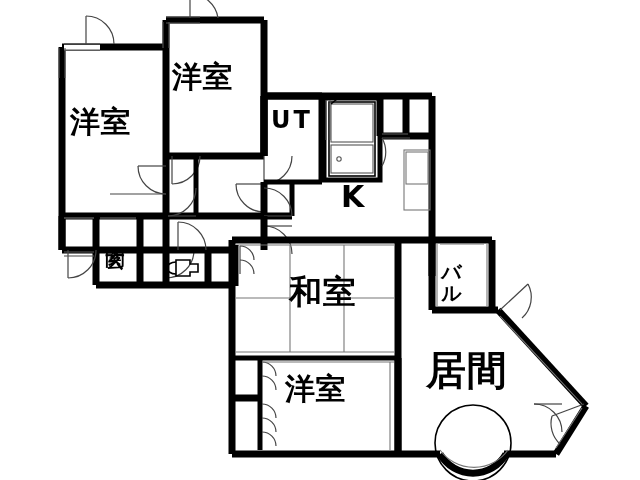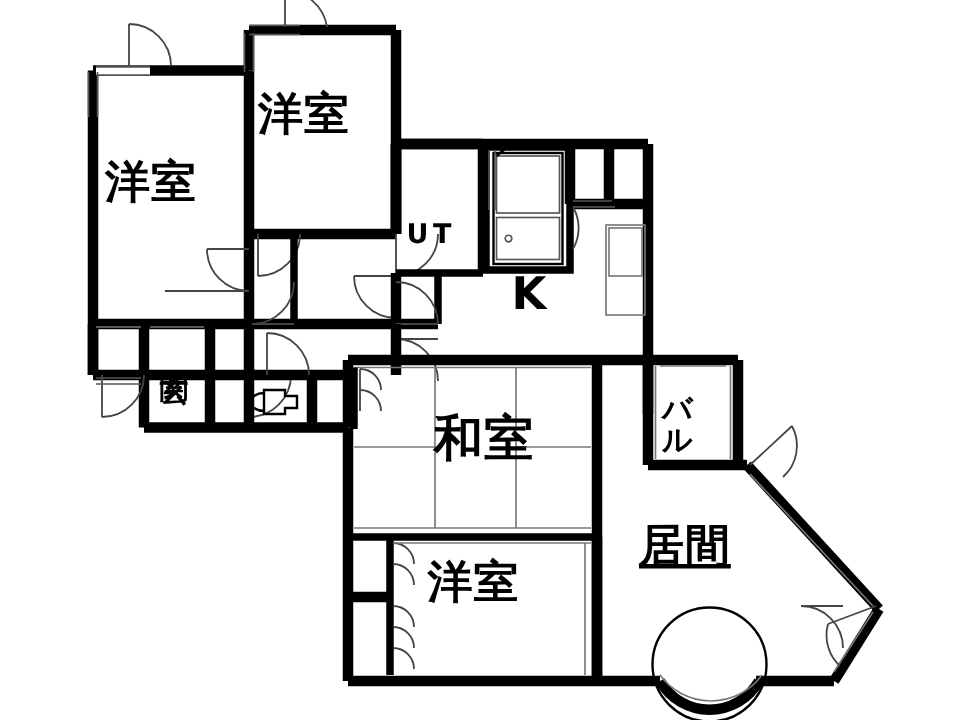--- a/index.html
+++ b/index.html
@@ -298,21 +298,21 @@
 
     <g>
       <path class="w" d="M322,96 L264,96"></path>
       <path class="w" d="M264,156 L264,96"></path>
     </g>
 
   </svg>
 
   <div class="rmlabel" style="left:70px;  top:107px; font-size:30px;">洋室</div>
   <div class="rmlabel" style="left:172px; top:62px;  font-size:30px;">洋室</div>
-  <div class="rmlabel" style="left:271px; top:108px; font-size:18px; letter-spacing:3px;margin-top:40px;">UT</div>
+  <div class="rmlabel" style="left:271px; top:108px; font-size:24px; letter-spacing:3px;">UT</div>
   <div class="rmlabel" style="left:341px; top:182px; font-size:30px;">K</div>
   <div class="rmlabel" style="left:106px; top:234px; font-size:19px; writing-mode:vertical-rl;">玄関</div>
   <div class="rmlabel" style="left:289px; top:275px; font-size:33px;">和室</div>
   <div class="rmlabel" style="left:442px; top:250px; font-size:20px; writing-mode:vertical-rl;">バル</div>
-  <div class="rmlabel" style="left:426px; top:350px; font-size:30px;text-decoration:underline;">居間</div>
+  <div class="rmlabel" style="left:426px; top:350px; font-size:40px;">居間</div>
   <div class="rmlabel" style="left:285px; top:374px; font-size:30px;">洋室</div>
 
 </div>
 
 </body></html>

